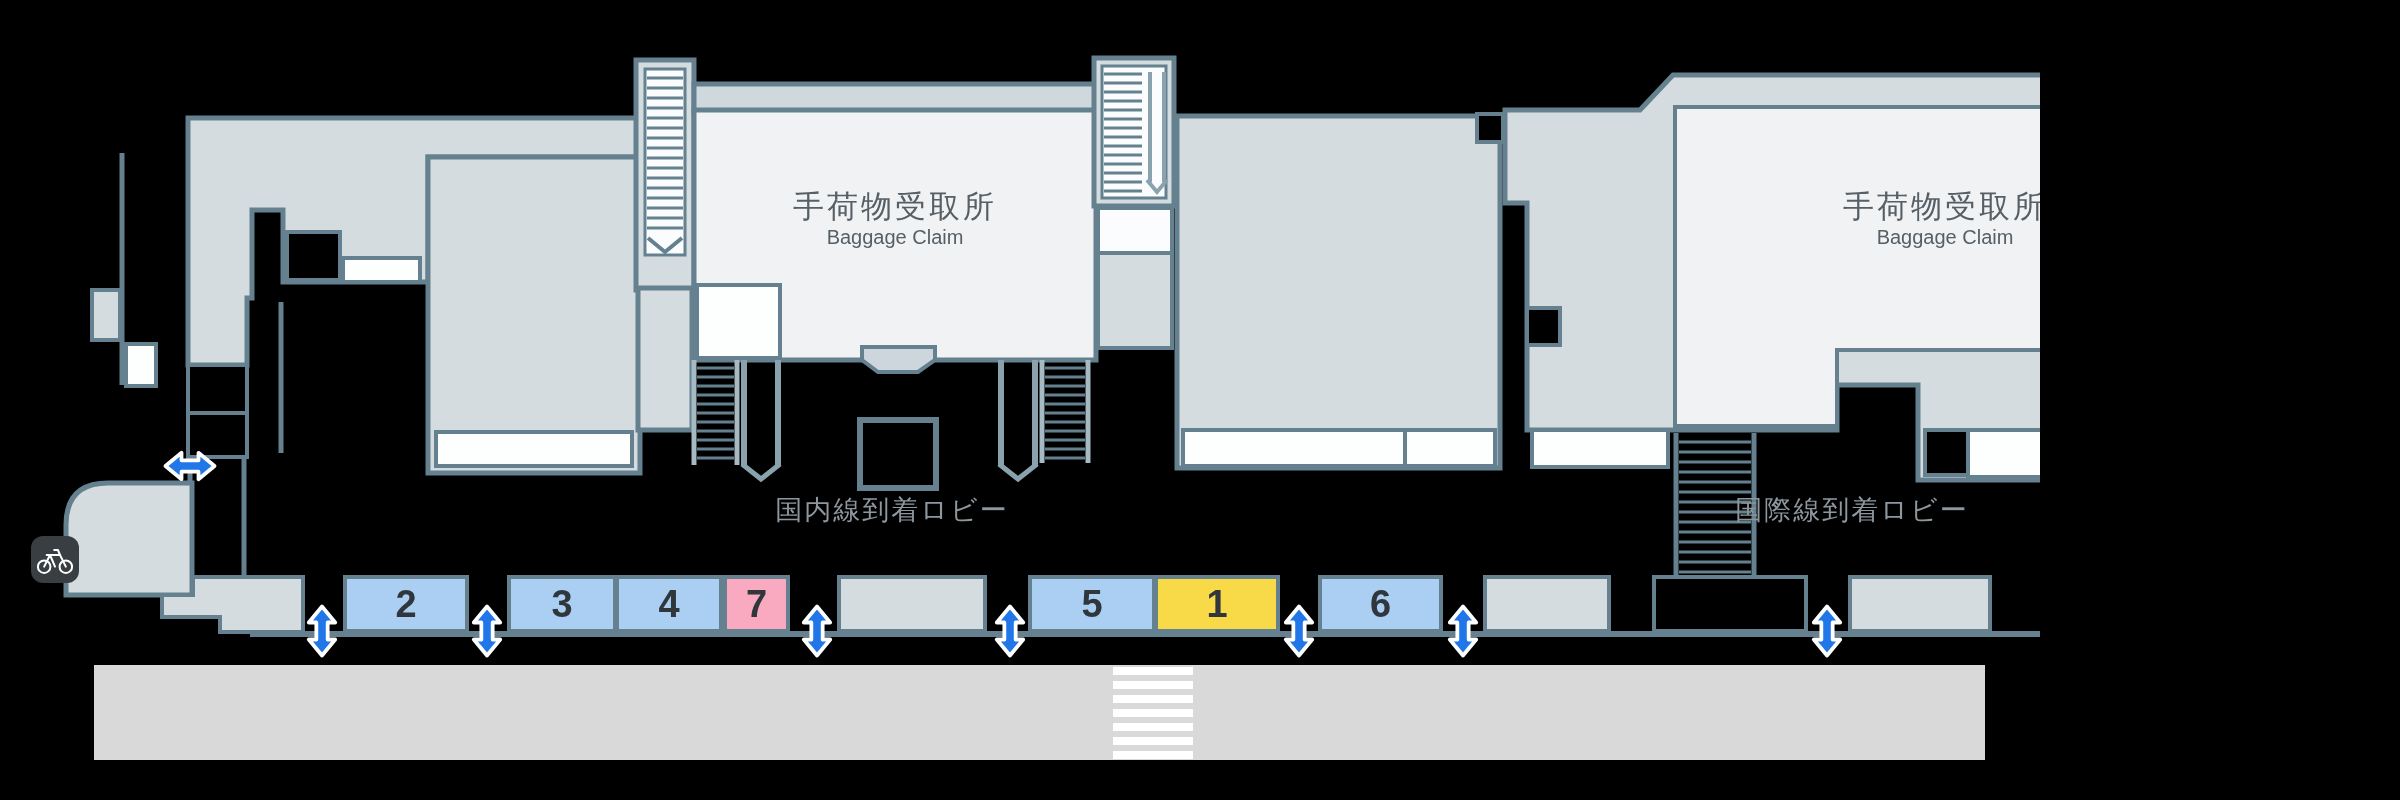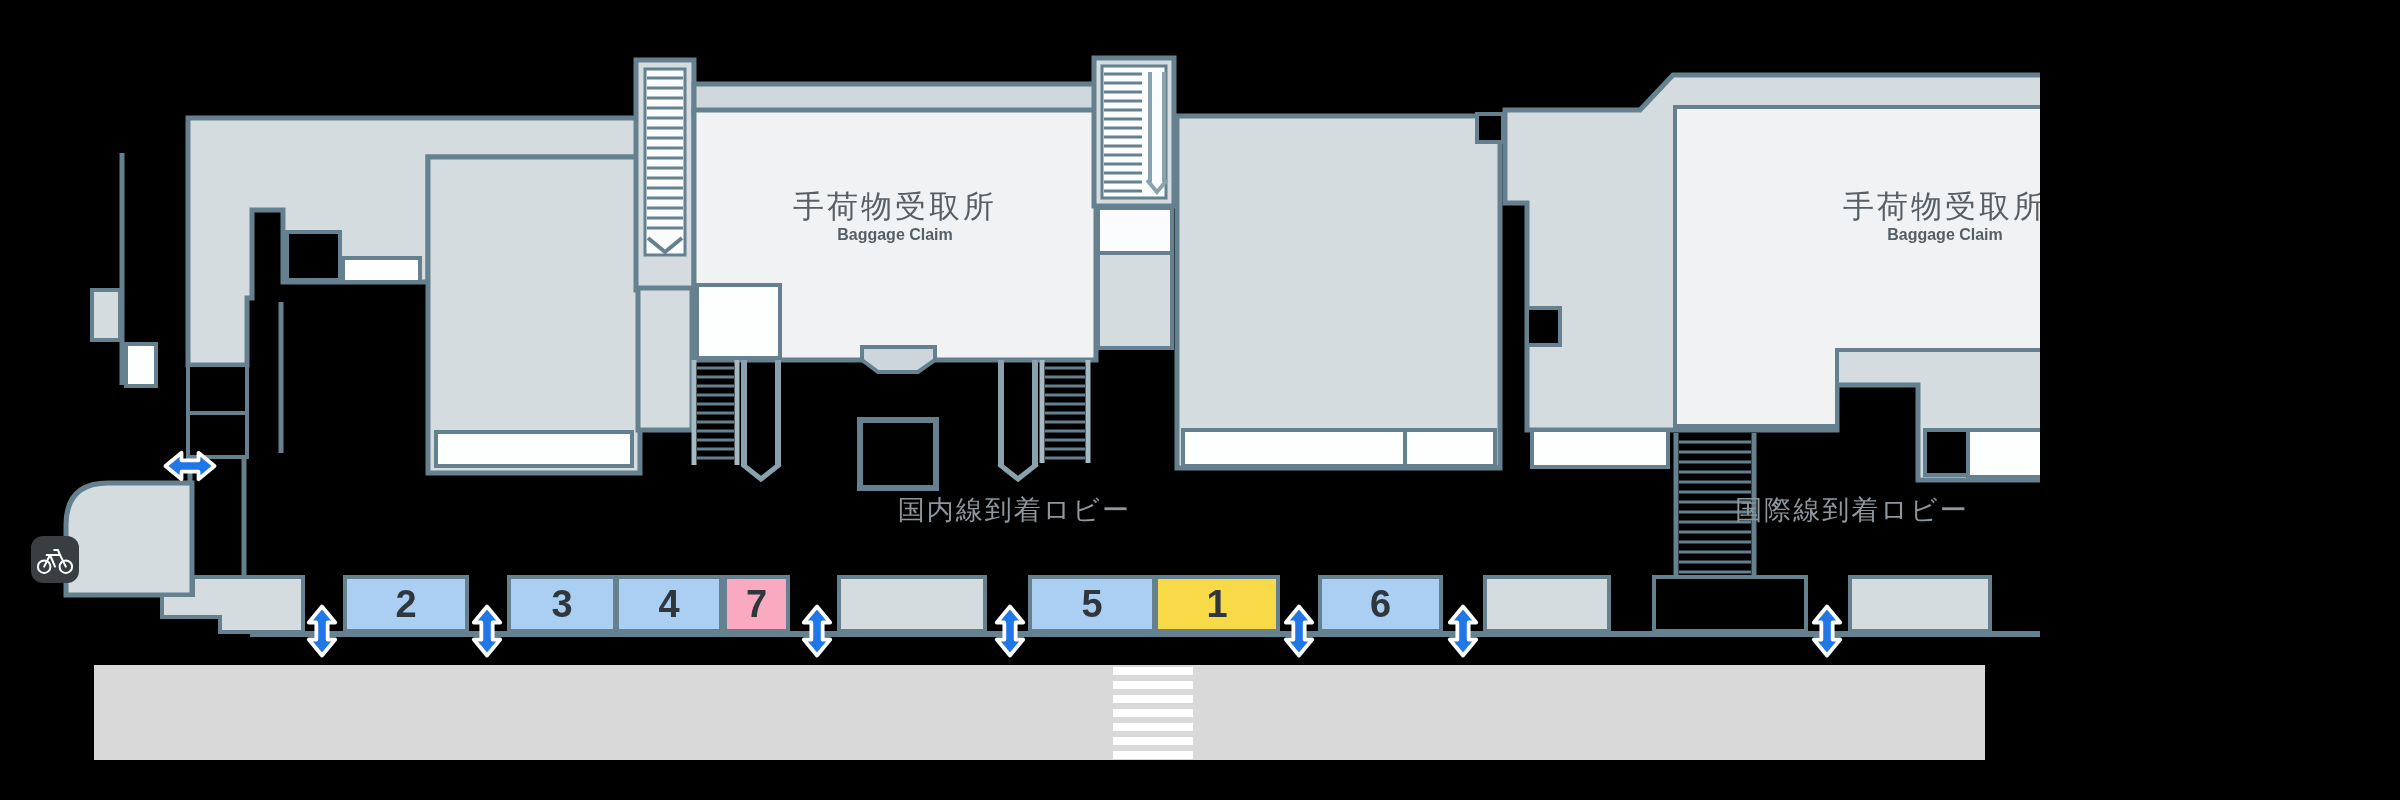--- a/index.html
+++ b/index.html
@@ -16,21 +16,21 @@
     --hdr:#565f66;
     --lob:#8f979e;
   }
   html,body{margin:0;padding:0;background:#000;}
   #map{position:relative;width:2040px;height:800px;background:#000;overflow:hidden;
        font-family:"Liberation Sans","DejaVu Sans",sans-serif;}
   #plan{position:absolute;left:0;top:0;}
   .txt{position:absolute;text-align:center;pointer-events:none;}
   .jp-hdr{font-size:31px;letter-spacing:3px;color:var(--hdr);font-weight:500;
           font-family:"DejaVu Sans","Liberation Sans",sans-serif;}
-  .en-hdr{font-size:16px;font-weight:bold;color:var(--hdr);}
+  .en-hdr{font-size:20px;font-weight:normal;color:var(--hdr);}
   .jp-lob{font-size:27px;letter-spacing:2px;color:var(--lob);font-weight:500;
           font-family:"DejaVu Sans","Liberation Sans",sans-serif;}
   .en-lob{font-size:19px;font-weight:bold;color:var(--lob);}
   .stop{position:absolute;top:575px;height:58px;box-sizing:border-box;
         border:4px solid var(--wall);display:flex;align-items:center;justify-content:center;
         font-size:38px;font-weight:bold;color:#2f373d;}
   .stop.blue{background:var(--blue);}
   .stop.pink{background:var(--pink);}
   .stop.yellow{background:var(--yellow);}
   .stop.gray{background:var(--gray);}
@@ -231,21 +231,21 @@
 
   <div id="road"></div>
   <div id="crosswalk"></div>
 
   <div class="txt jp-hdr" style="left:694px;top:186px;width:402px;">手荷物受取所</div>
   <div class="txt en-hdr" style="left:694px;top:226px;width:402px;">Baggage Claim</div>
 
   <div class="txt jp-hdr" style="left:1675px;top:186px;width:540px;">手荷物受取所</div>
   <div class="txt en-hdr" style="left:1675px;top:226px;width:540px;">Baggage Claim</div>
 
-  <div class="txt jp-lob" style="left:731px;top:492px;width:400px;text-align:right;">国内線到着ロビー</div>
+  <div class="txt jp-lob" style="left:692px;top:492px;width:400px;">国内線到着ロビー</div>
 
   <div class="txt jp-lob" style="left:1652px;top:492px;width:400px;">国際線到着ロビー</div>
 
   <div class="stop blue" style="left:343px;width:126px;">2</div>
   <div class="stop blue" style="left:507px;width:110px;">3</div>
   <div class="stop blue" style="left:615px;width:108px;">4</div>
   <div class="stop pink" style="left:723px;width:67px;">7</div>
   <div class="stop gray" style="left:837px;width:150px;"></div>
   <div class="stop blue" style="left:1028px;width:128px;">5</div>
   <div class="stop yellow" style="left:1154px;width:126px;">1</div>

